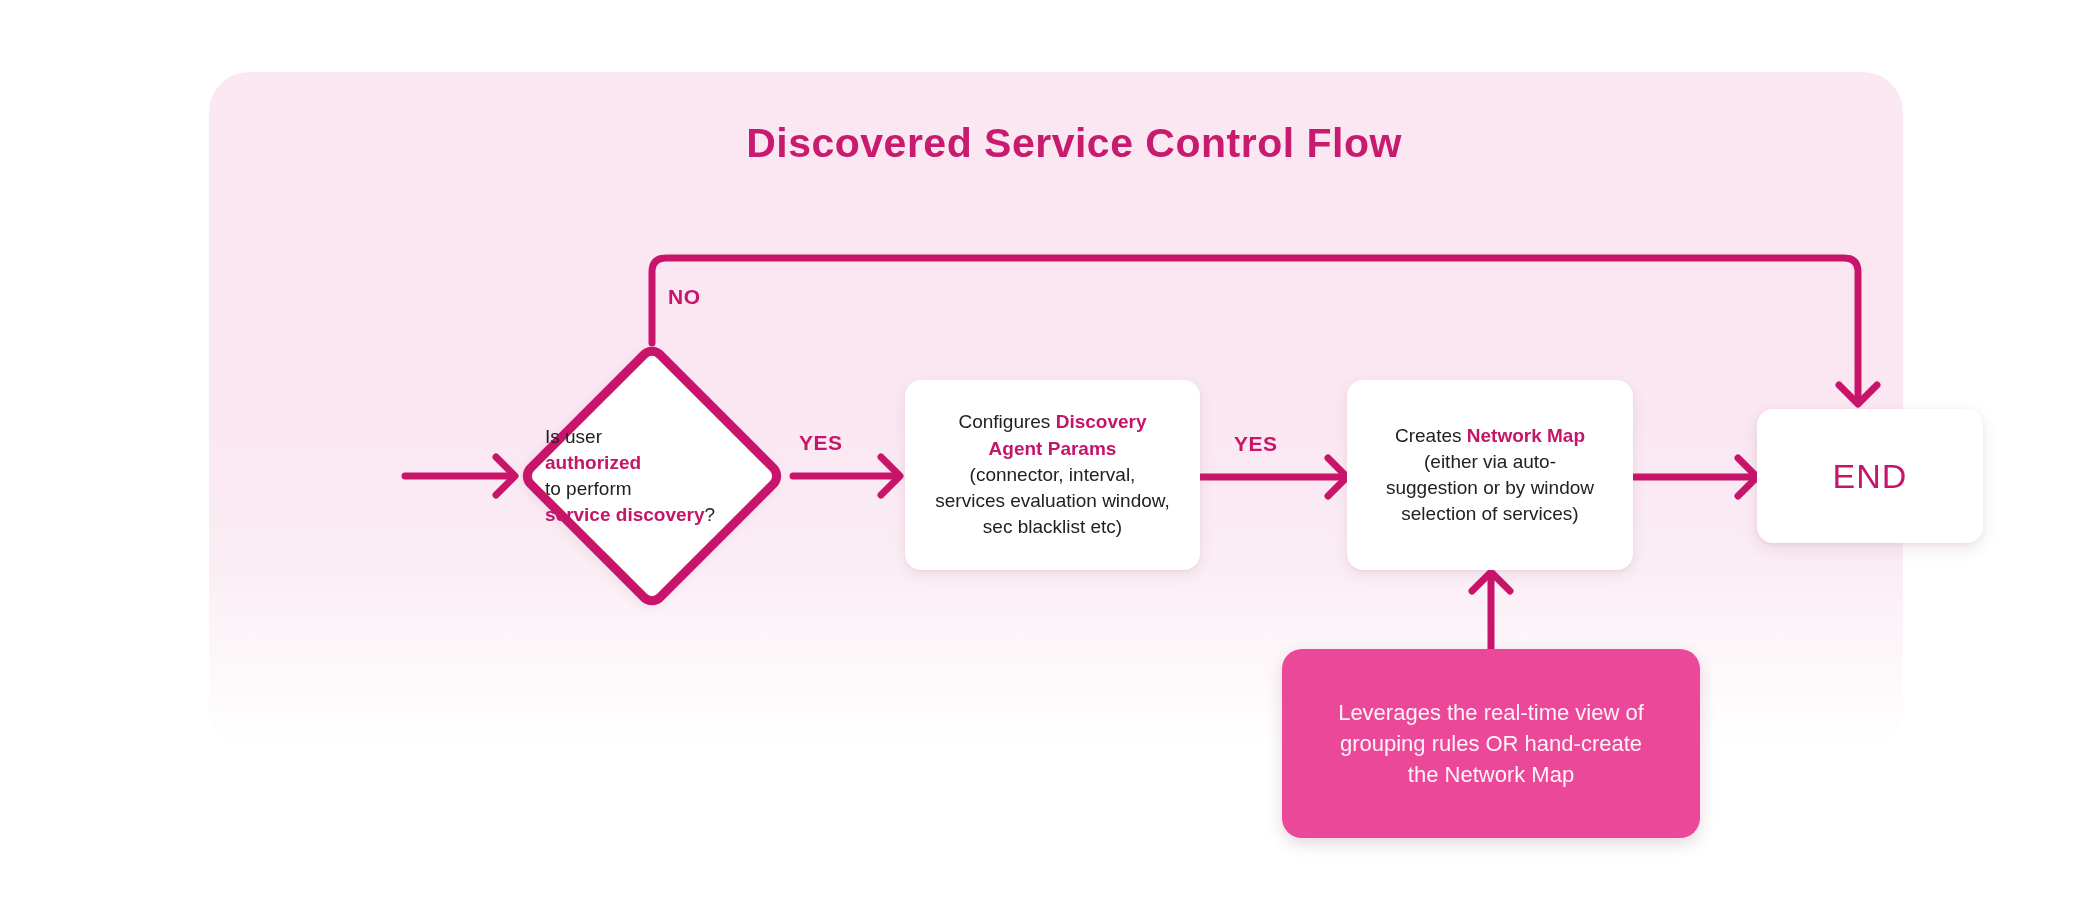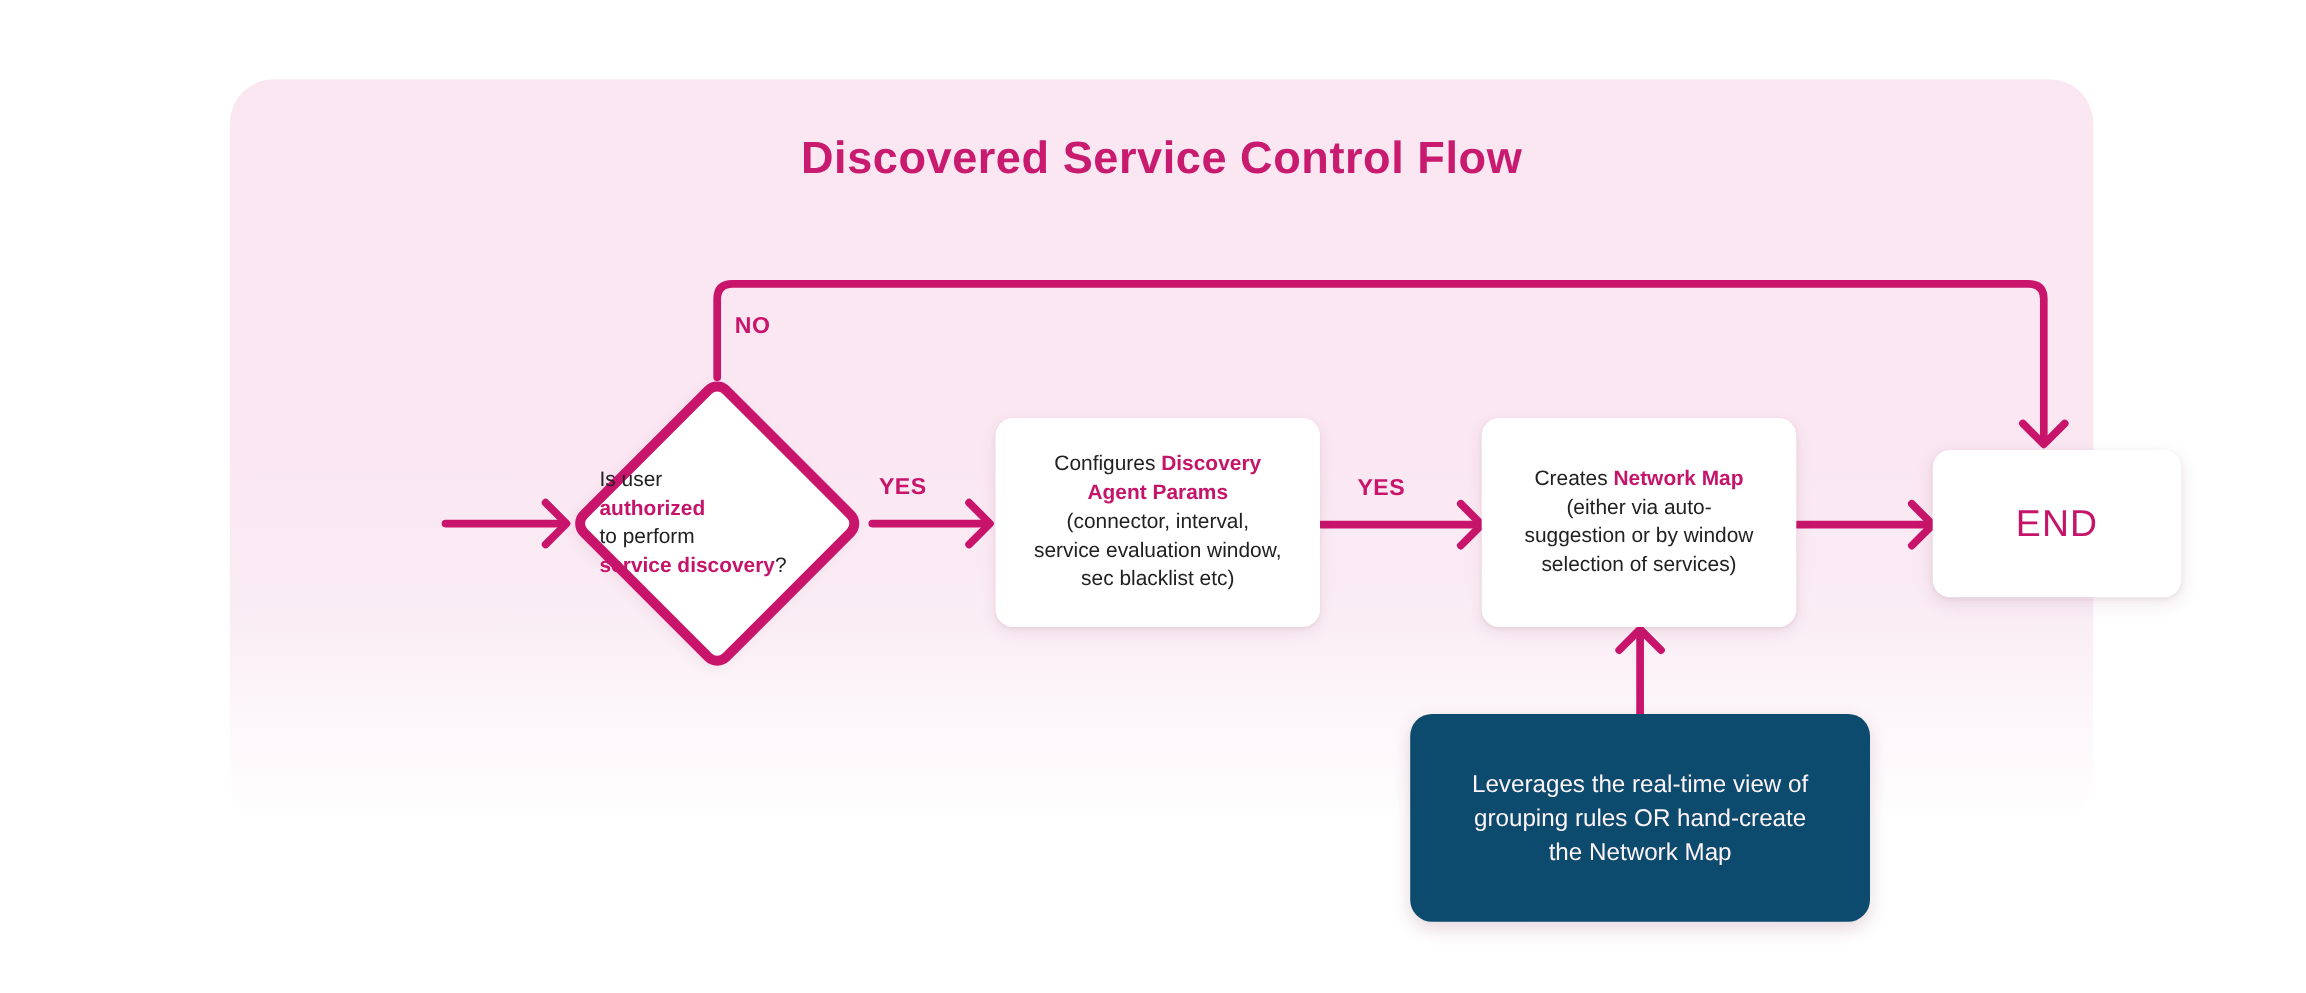--- a/index.html
+++ b/index.html
@@ -14,21 +14,21 @@
   
   .canvas {
     position: absolute; left: 209px; top: 72px;
     width: 1694px; height: 678px;
     border-radius: 40px;
     background: linear-gradient(180deg,
       #FAE7F2 0%, #FAE7F2 52%, #FAEDF4 72%, #FDF8FB 88%, #FFFFFF 100%);
   }
 
   .title {
-    position: absolute; left: 209px; top: 120px; width: 1694px;
+    position: absolute; left: 227px; top: 120px; width: 1694px;
     text-align: center;
     font-size: 41px; font-weight: bold; letter-spacing: 0.5px;
     color: #C81A6E;
   }
 
   svg.edges { position: absolute; left: 0; top: 0; width: 2096px; height: 903px; }
   svg.edges path {
     fill: none; stroke: #C9146B; stroke-width: 7px;
     stroke-linecap: round; stroke-linejoin: round;
   }
@@ -77,21 +77,21 @@
     width: 214px; height: 182px;
     display: flex; flex-direction: column; align-items: flex-start; justify-content: center;
     text-align: center; color: #212121;
     font-size: 19px; line-height: 1.36;
   }
   .diamond-label b { color: #C5156B; font-weight: bold; margin-top: 12px; }
 
   .note {
     position: absolute; left: 1282px; top: 649px;
     width: 418px; height: 189px;
-    background: #0c4a6e;
+    background: #ec4899;
     border-radius: 20px;
     display: flex; flex-direction: column; align-items: center; justify-content: center;
     color: #FDF4F7; text-align: center;
     font-size: 22px; line-height: 1.42;
     box-shadow: 0 6px 16px rgba(120, 40, 70, 0.18);
   }
   .ln { display: block; white-space: nowrap; }
 </style>
 </head>
 <body>
@@ -133,21 +133,21 @@
     <span class="ln"><b>authorized</b></span>
     <span class="ln">to perform</span>
     <span class="ln"><b>service discovery</b><span>?</span></span>
   </div>
 
   <div class="node n-configure">
     <div>
       <span class="ln"><span>Configures </span><b>Discovery</b></span>
       <span class="ln"><b>Agent Params</b></span>
       <span class="ln">(connector, interval,</span>
-      <span class="ln">service evaluation window,</span>
+      <span class="ln">services evaluation window,</span>
       <span class="ln">sec blacklist etc)</span>
     </div>
   </div>
 
   <div class="node n-create">
     <div>
       <span class="ln"><span>Creates </span><b>Network Map</b></span>
       <span class="ln">(either via auto-</span>
       <span class="ln">suggestion or by window</span>
       <span class="ln">selection of services)</span>

